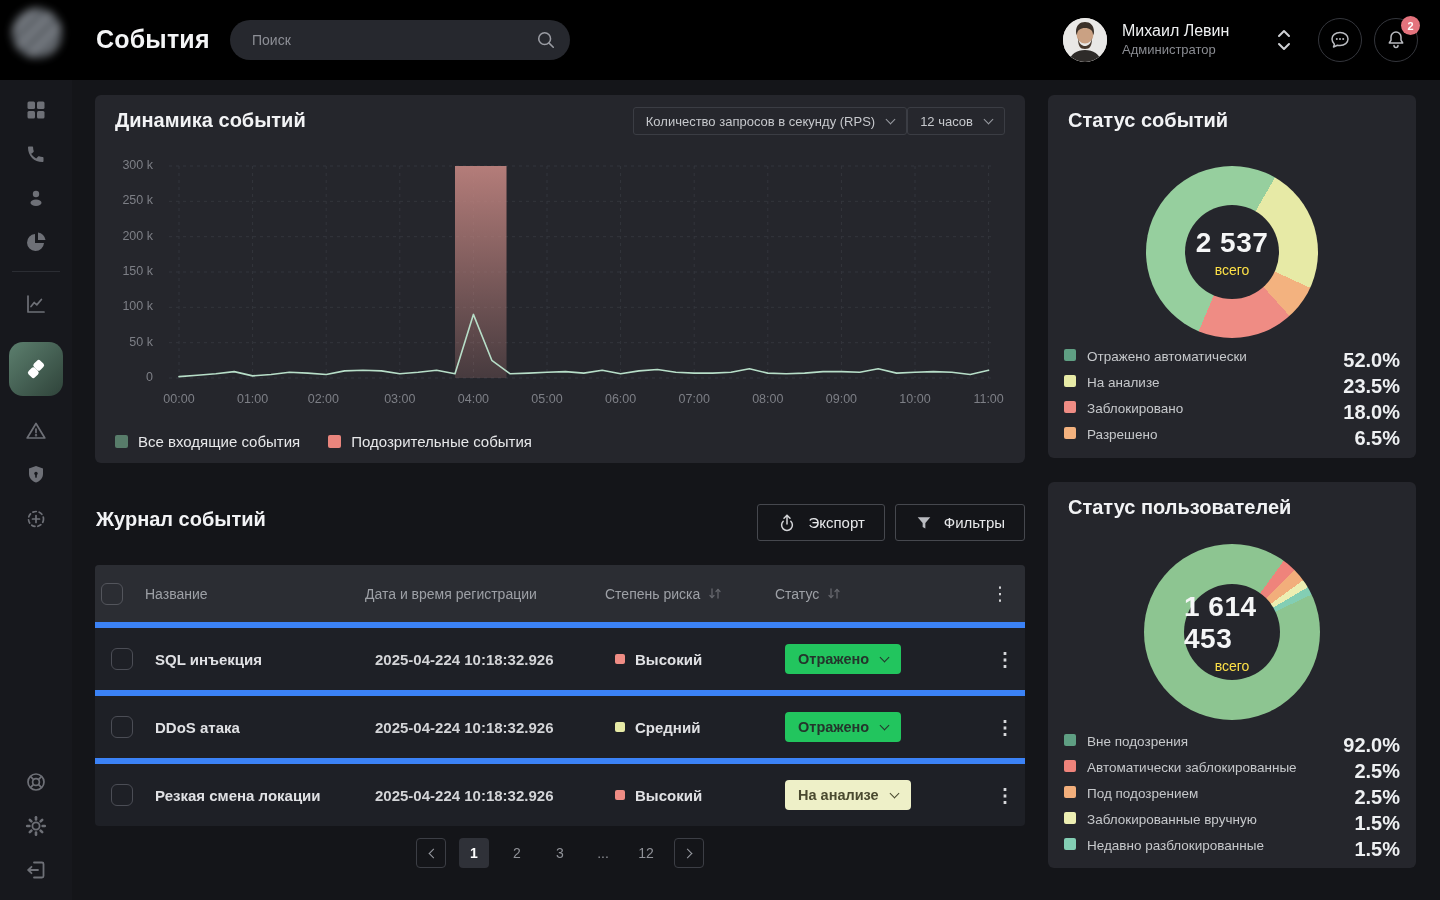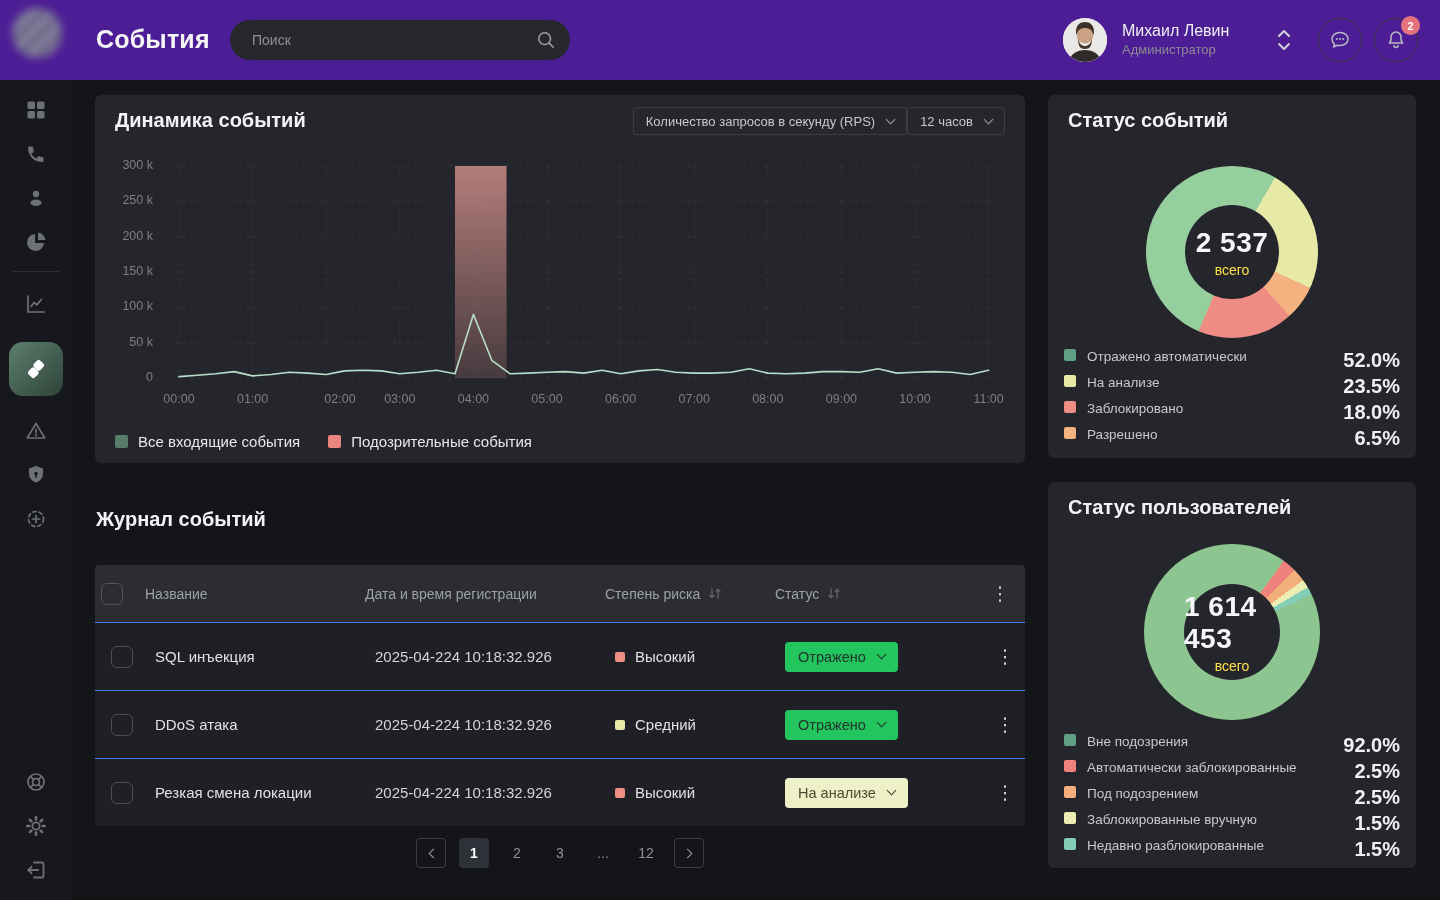--- a/index.html
+++ b/index.html
@@ -1,21 +1,21 @@
 <!DOCTYPE html>
 <html><head>
 <meta charset="utf-8">
 <style>
   * { margin:0; padding:0; box-sizing:border-box; }
   html,body { background:#0e0f12; }
   body { font-family:"Liberation Sans", sans-serif; }
   .frame { position:relative; width:1440px; height:900px; background:#141519; overflow:hidden; }
 
   
-  .topbar { position:absolute; left:0; top:0; width:1440px; height:80px; background:#4c1d95; }
+  .topbar { position:absolute; left:0; top:0; width:1440px; height:80px; background:#000000; }
   .logo { position:absolute; left:12px; top:8px; width:50px; height:50px; border-radius:50%;
           background:repeating-linear-gradient(135deg,#9aa0a8 0 7px,#6f757d 7px 14px);
           filter:blur(4px); opacity:.8; }
   .page-title { position:absolute; left:96px; top:25px; font-size:25px; font-weight:700; color:#f4f5f6; letter-spacing:.2px; }
   .search { position:absolute; left:230px; top:20px; width:340px; height:40px; border-radius:20px; background:#26282e; }
   .search input { position:absolute; inset:0; background:transparent; border:none; outline:none;
                   padding:0 46px 0 22px; color:#c9cacd; font-size:14px; font-family:inherit; }
   .search input::placeholder { color:#8d8f96; }
   .search-ic { position:absolute; right:14px; top:10px; width:20px; height:20px; }
 
@@ -81,21 +81,21 @@
 
   
   .log-title { position:absolute; left:96px; top:508px; font-size:20px; font-weight:700; color:#f2f3f5; }
   .log-buttons { position:absolute; left:95px; top:504px; width:930px; display:flex; justify-content:flex-end; gap:10px; }
   .btn { height:37px; display:flex; align-items:center; gap:11px; padding:0 19px; border:1px solid #46484e;
          border-radius:3px; background:transparent; color:#e7e8ea; font-size:15px; font-family:inherit; cursor:pointer; }
 
   .table { position:absolute; left:95px; top:565px; width:930px; height:261px; background:#1e2026; border-radius:4px; overflow:hidden; }
   .thead { height:57px; background:#2b2d33; display:grid; grid-template-columns:44px 220px 240px 170px 200px 1fr; align-items:center; padding-left:6px; }
   .th { font-size:14px; color:#9da0a6; display:flex; align-items:center; gap:8px; }
-  .trow { height:68px; display:grid; grid-template-columns:44px 220px 240px 170px 200px 1fr; align-items:center; padding-left:16px; border-top:1px solid #3b82f6; }
+  .trow { height:68px; display:grid; grid-template-columns:44px 220px 240px 170px 200px 1fr; align-items:center; padding-left:16px; border-top:6px solid #3b82f6;font-weight:bold; }
   .cell { font-size:15px; color:#e0e1e4; display:flex; align-items:center; }
   .cell-date { color:#d3d4d7; }
   .checkbox { width:22px; height:22px; border:1.5px solid #4b4d55; border-radius:6px; cursor:pointer; }
   .risk-sq { width:10px; height:10px; border-radius:2px; margin-right:10px; flex:none; }
   .pill { display:inline-flex; align-items:center; gap:12px; height:30px; padding:0 13px; border-radius:4px; font-size:14.5px; cursor:pointer; }
   .pill.green  { background:#22c55e; color:#24352c; }
   .pill.green .chev  { border-color:#24352c; }
   .pill.yellow { background:#eef0c8; color:#4a4a30; }
   .pill.yellow .chev { border-color:#4a4a30; }
   .cell-menu { justify-content:center; }
@@ -305,21 +305,21 @@
         <div class="axis-label y-label" style="top: 98.3333px;">250 k</div>
         <div class="axis-label y-label" style="top: 133.667px;">200 k</div>
         <div class="axis-label y-label" style="top: 169px;">150 k</div>
         <div class="axis-label y-label" style="top: 204.333px;">100 k</div>
         <div class="axis-label y-label" style="top: 239.667px;">50 k</div>
         <div class="axis-label y-label" style="top: 275px;">0</div>
       </div>
     <div id="x-labels">
         <div class="axis-label x-label" style="left: 54px;">00:00</div>
         <div class="axis-label x-label" style="left: 127.6px;">01:00</div>
-        <div class="axis-label x-label" style="left: 215px;">02:00</div>
+        <div class="axis-label x-label" style="left: 184px; text-align: right;">02:00</div>
         <div class="axis-label x-label" style="left: 274.8px;">03:00</div>
         <div class="axis-label x-label" style="left: 348.4px;">04:00</div>
         <div class="axis-label x-label" style="left: 422px;">05:00</div>
         <div class="axis-label x-label" style="left: 495.6px;">06:00</div>
         <div class="axis-label x-label" style="left: 569.2px;">07:00</div>
         <div class="axis-label x-label" style="left: 642.8px;">08:00</div>
         <div class="axis-label x-label" style="left: 716.4px;">09:00</div>
         <div class="axis-label x-label" style="left: 790px;">10:00</div>
         <div class="axis-label x-label" style="left: 863.6px;">11:00</div>
       </div>
@@ -398,20 +398,36 @@
         </div>
         <div class="legend-row">
           <span class="legend-sq" style="background: rgb(131, 206, 180);"></span>
           <span class="legend-label">Недавно разблокированные</span>
           <span class="legend-value">1.5%</span>
         </div>
       </div>
   </section>
 
   <div class="log-title">Журнал событий</div>
+  <div class="log-buttons">
+    <button class="btn">
+      <svg width="20" height="20" viewBox="0 0 20 20" fill="none" stroke="#d3d4d7" stroke-width="1.5" stroke-linecap="round" stroke-linejoin="round">
+        <line x1="10" y1="2.5" x2="10" y2="11"></line>
+          <polyline points="7,5.2 10,2.2 13,5.2"></polyline>
+        <path d="M6.2 8.2a5.4 5.4 0 1 0 7.6 0"></path>
+      </svg>
+      <span>Экспорт</span>
+    </button>
+    <button class="btn">
+      <svg width="18" height="18" viewBox="0 0 20 20" fill="#b9bbc0">
+        <path d="M3 3.5h14l-5.5 6.5v6l-3-1.6v-4.4L3 3.5z"></path>
+      </svg>
+      <span>Фильтры</span>
+    </button>
+  </div>
 
   <div class="table">
     <div class="thead">
       <div class="th">
           <span class="checkbox" style="border-color:#53555c;"></span>
         </div>
       <div class="th">Название</div>
       <div class="th">Дата и время регистрации</div>
       <div class="th">
         <span>Степень риска</span>

